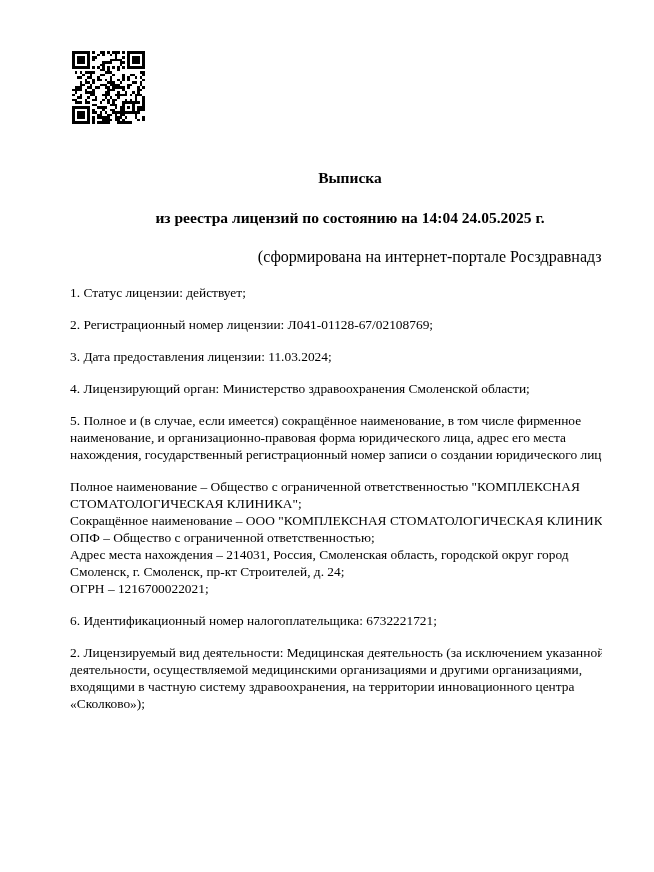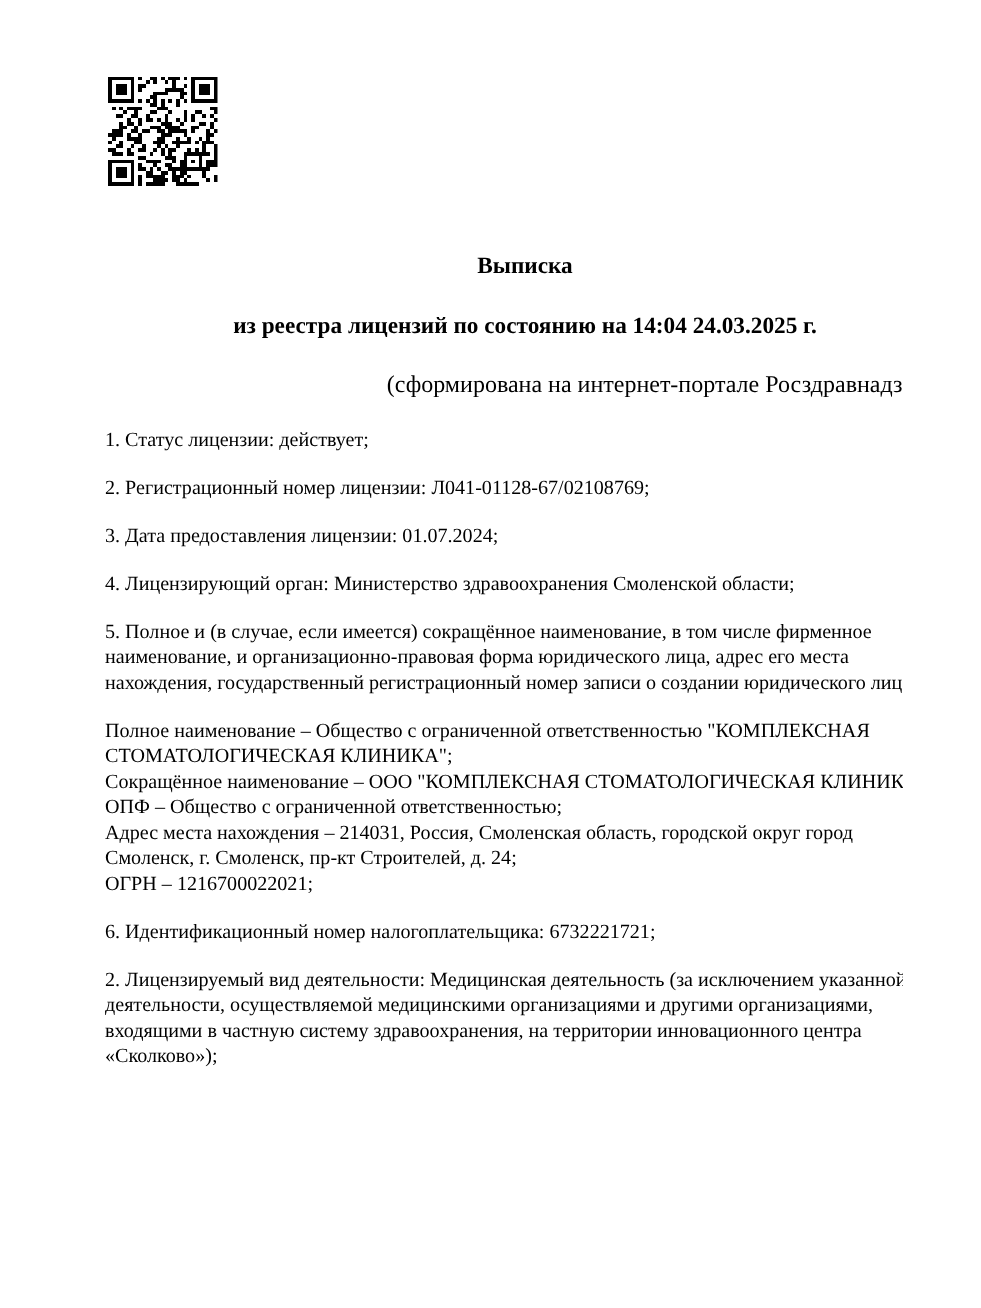--- a/index.html
+++ b/index.html
@@ -442,29 +442,29 @@
       <rect x="47.5" y="70" width="2.5" height="2.5" fill="#000"></rect>
       <rect x="50" y="70" width="2.5" height="2.5" fill="#000"></rect>
       <rect x="52.5" y="70" width="2.5" height="2.5" fill="#000"></rect>
       <rect x="55" y="70" width="2.5" height="2.5" fill="#000"></rect>
       <rect x="57.5" y="70" width="2.5" height="2.5" fill="#000"></rect>
     </svg>
 
   <div class="content">
 
     <div class="title"><span>Выписка</span><br>
-      <span>из реестра лицензий по состоянию на 14:04 24.03.2025 г.</span>
+      <span>из реестра лицензий по состоянию на 14:04 24.05.2025 г.</span>
     </div>
 
     <div class="subtitle">(сформирована на интернет-портале Росздравнадзора)</div>
 
     <div class="body-text">
       <p>1. Статус лицензии: действует;</p>
       <p>2. Регистрационный номер лицензии: Л041-01128-67/02108769;</p>
-      <p>3. Дата предоставления лицензии: 01.07.2024;</p>
+      <p>3. Дата предоставления лицензии: 11.03.2024;</p>
       <p>4. Лицензирующий орган: Министерство здравоохранения Смоленской области;</p>
       <p>5. Полное и (в случае, если имеется) сокращённое наименование, в том числе фирменное
 наименование, и организационно-правовая форма юридического лица, адрес его места
 нахождения, государственный регистрационный номер записи о создании юридического лица:</p>
       <p>Полное наименование – Общество с ограниченной ответственностью "КОМПЛЕКСНАЯ
 СТОМАТОЛОГИЧЕСКАЯ КЛИНИКА";
 Сокращённое наименование – ООО "КОМПЛЕКСНАЯ СТОМАТОЛОГИЧЕСКАЯ КЛИНИКА";
 ОПФ – Общество с ограниченной ответственностью;
 Адрес места нахождения – 214031, Россия, Смоленская область, городской округ город
 Смоленск, г. Смоленск, пр-кт Строителей, д. 24;

